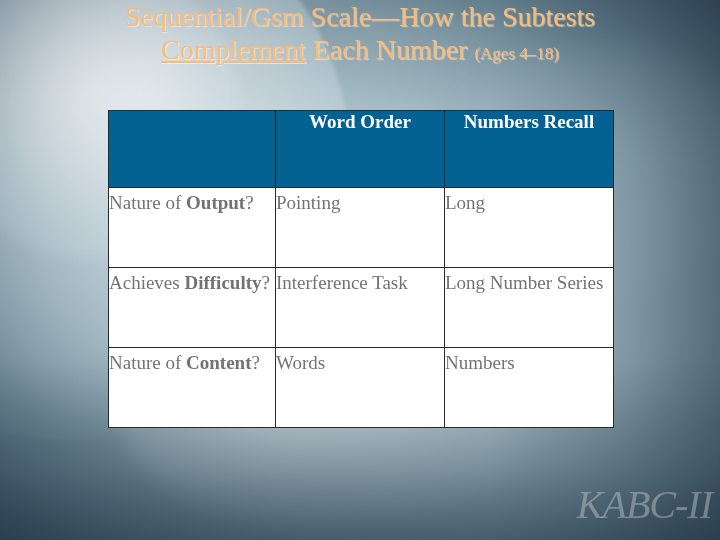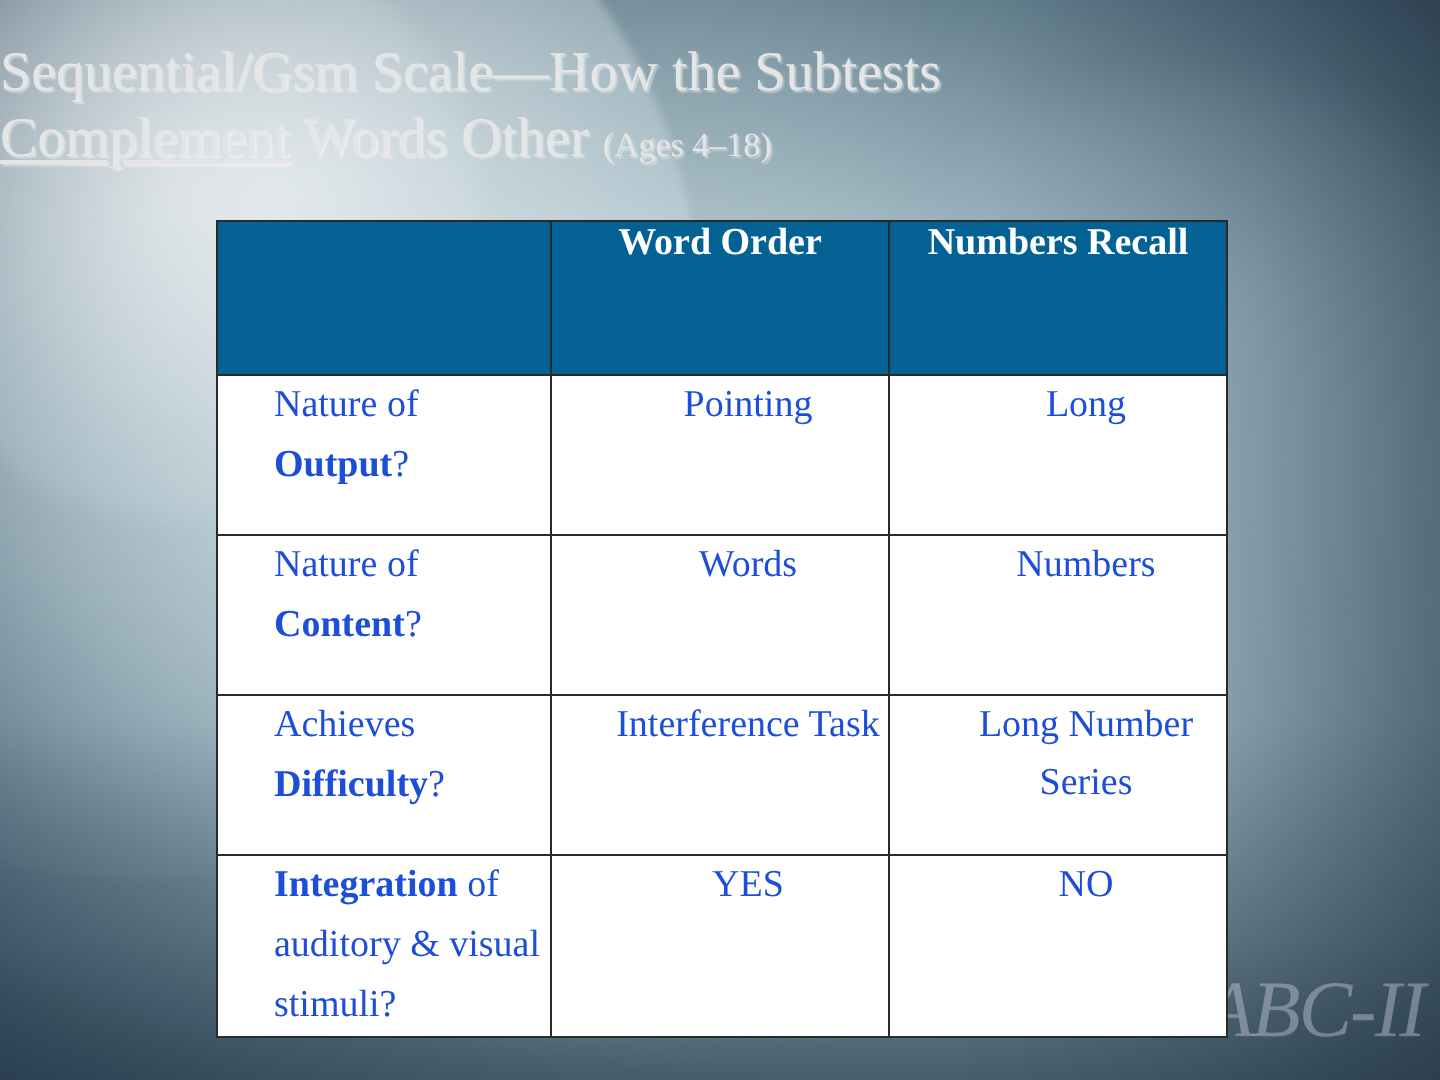--- a/index.html
+++ b/index.html
@@ -88,24 +88,25 @@
     font-style: italic;
     color: rgba(255,255,255,0.30);
     letter-spacing: -1px;
     text-shadow: 0 1px 1px rgba(80,100,115,0.25);
     user-select: none;
   }
 
   
   #title {
     position: absolute;
-    top: 20px;
+    top: 0;
     left: 0;
     width: 720px;
-    color: #e5e5e5;
+    text-align: center;
+    color: #fdba74;
     font-size: 28px;
     line-height: 33px;
     font-family: "Liberation Serif", serif;
     text-shadow: 1px 1px 1px rgba(255,255,255,0.5);
   }
   #title .u { text-decoration: underline; margin-top: 36px; }
   #title .ages {
     font-size: 17px;
   }
 
@@ -138,31 +139,30 @@
     vertical-align: middle;
   }
   .hdr-row th.blank { background: #046193; }
   .col-a { width: 167px; }
   .col-b { width: 169px; }
   .col-c { width: 169px; }
 
   table.main tbody td {
     height: 79px;
     font-size: 19px;
-    color: #1d4ed8;
-    font-family: "Liberation Serif", serif;
-    padding-left: 28px;
+    color: #737373;
+    font-family: "Liberation Serif", serif;
   }
   td.label {
     text-align: left;
     padding: 10px 8px 8px 10px;
     line-height: 30px;
   }
   td.val {
-    text-align: center;
+    text-align: left;
     vertical-align: middle;
     line-height: 29px;
   }
   .b { font-weight: bold; }
   .row-last td { height: 96px; }
 </style>
 </head>
 <body>
 
 <div id="bg">
@@ -172,21 +172,21 @@
   <div id="bg-cloud-b"></div>
   <div id="bg-dark-right"></div>
   <div id="bg-dark-bottom"></div>
 </div>
 
 <div id="watermark">KABC-II</div>
 
 <div id="title">
   <div>Sequential/Gsm Scale—How the Subtests</div>
   <div>
-    <span class="u">Complement</span><span> Words Other </span><span class="ages">(Ages 4–18)</span>
+    <span class="u">Complement</span><span> Each Number </span><span class="ages">(Ages 4–18)</span>
   </div>
 </div>
 
 <div id="table-wrap">
   <table class="main">
     <colgroup>
       <col class="col-a">
         <col class="col-b">
         <col class="col-c">
     </colgroup>
@@ -200,34 +200,27 @@
     <tbody>
       <tr>
         <td class="label">
           <span>Nature of </span><span class="b">Output</span><span>?</span>
         </td>
         <td class="val">Pointing</td>
         <td class="val">Long</td>
       </tr>
       <tr>
         <td class="label">
+          <span>Achieves </span><span class="b">Difficulty</span><span>?</span>
+        </td>
+        <td class="val">Interference Task</td>
+        <td class="val">Long Number Series</td>
+      </tr>
+      <tr>
+        <td class="label">
           <span>Nature of </span><span class="b">Content</span><span>?</span>
         </td>
         <td class="val">Words</td>
         <td class="val">Numbers</td>
       </tr>
-      <tr>
-        <td class="label">
-          <span>Achieves </span><span class="b">Difficulty</span><span>?</span>
-        </td>
-        <td class="val">Interference Task</td>
-        <td class="val">Long Number Series</td>
-      </tr>
-      <tr class="row-last">
-        <td class="label">
-          <span class="b">Integration</span><span> of auditory &amp; visual stimuli?</span>
-        </td>
-        <td class="val">YES</td>
-        <td class="val">NO</td>
-      </tr>
     </tbody>
   </table>
 </div>
 
 </body></html>

